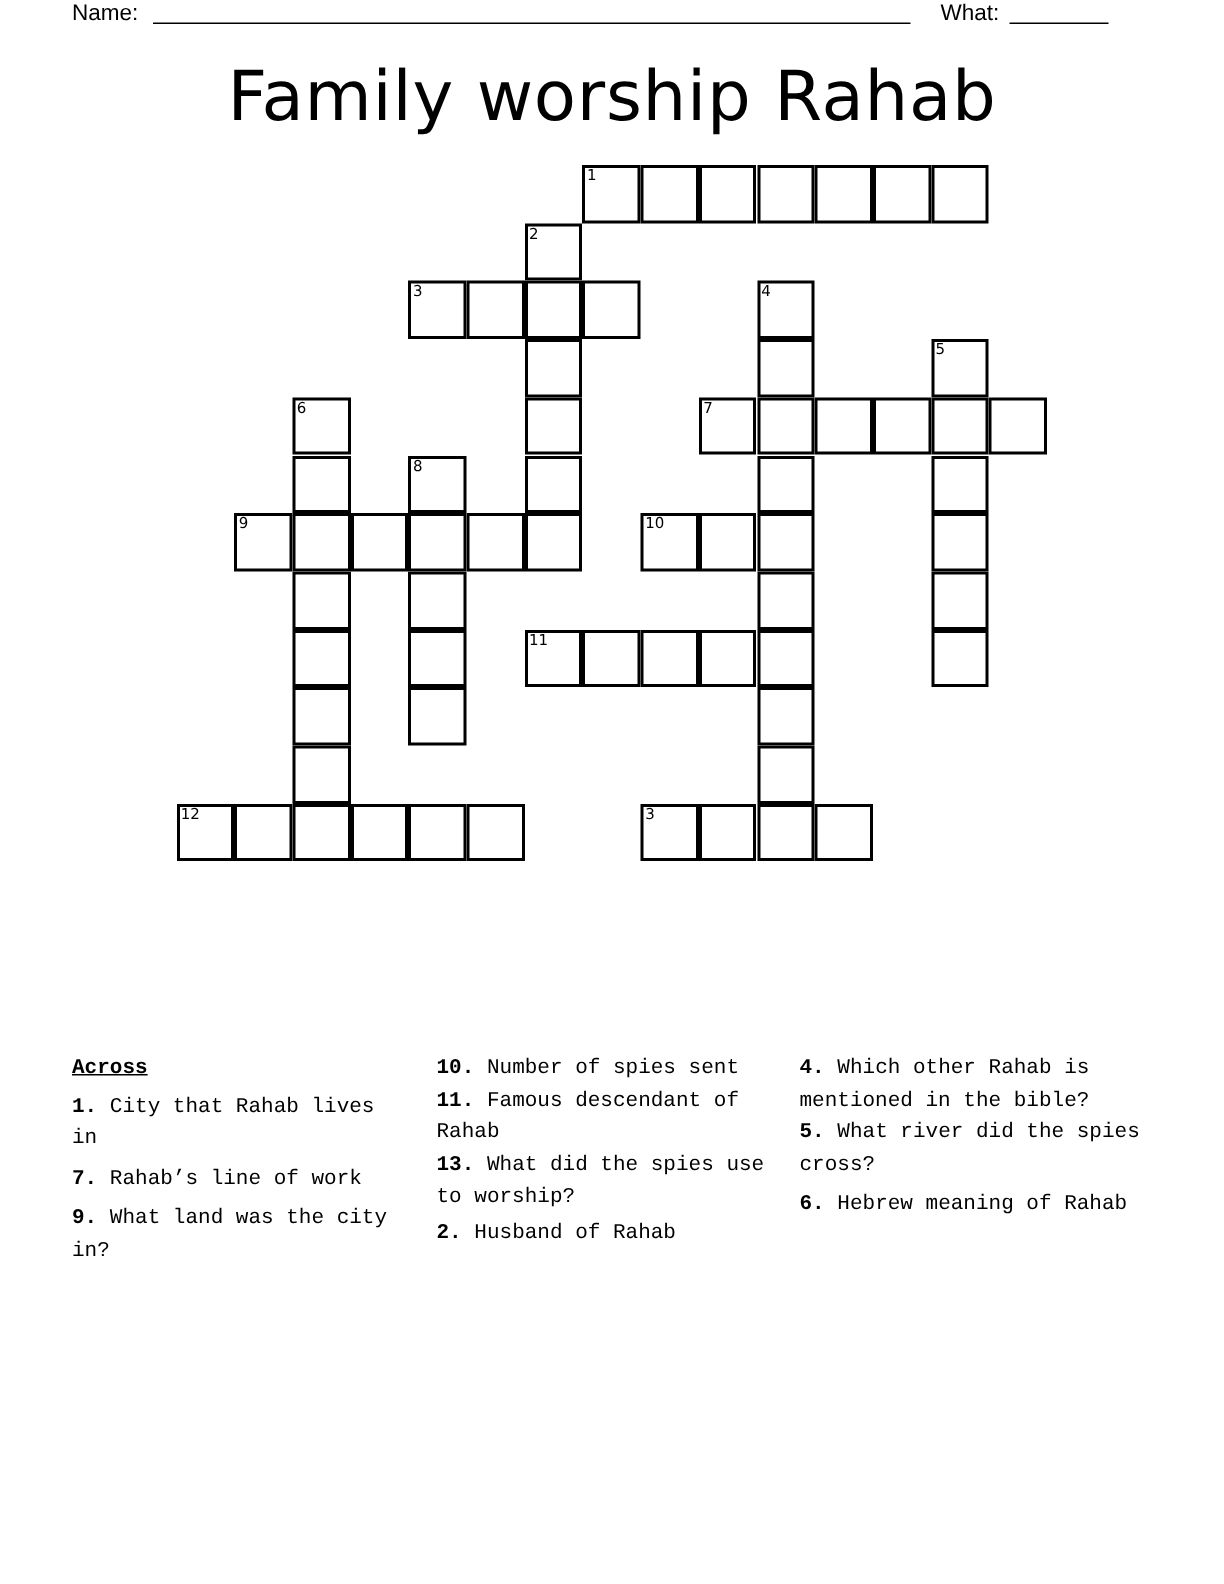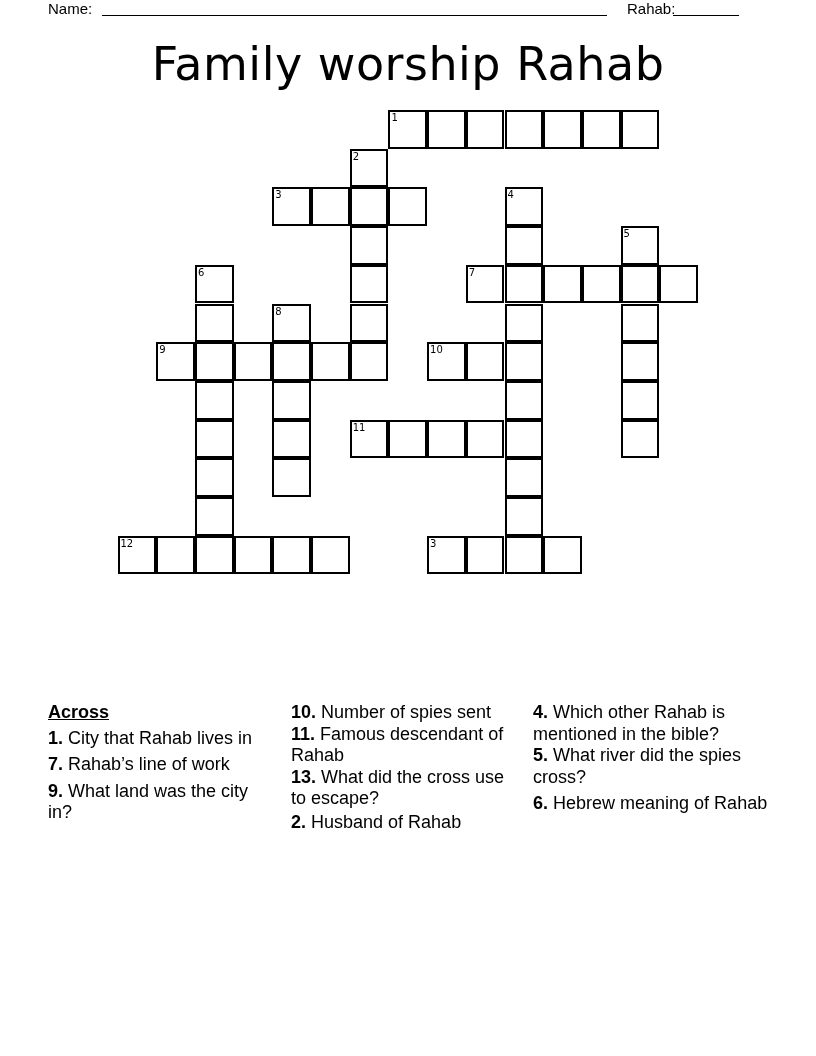--- a/index.html
+++ b/index.html
@@ -10,36 +10,36 @@
   .hdr .name-line { position: absolute; left: 102px; top: 15px; width: 505px; border-bottom: 1px solid #000; }
   .hdr .date-label { position: absolute; left: 627px; top: 0; }
   .hdr .date-line { position: absolute; left: 673px; top: 15px; width: 66px; border-bottom: 1px solid #000; }
   .title { position: absolute; top: 34px; left: 0; width: 816px; text-align: center;
            font-family: "DejaVu Sans", sans-serif; font-size: 46px; line-height: 60px; letter-spacing: 0.5px; }
   .grid { position: absolute; left: 0; top: 0; width: 816px; height: 600px; }
   .cell { position: absolute; width: 38.7px; height: 38.7px; box-sizing: border-box;
           border: 2px solid #000; background: #fff; }
   .cell .num { position: absolute; left: 1px; top: 0px; font-family: "DejaVu Sans", sans-serif;
                font-size: 10px; line-height: 11px; }
-  .clues { position: absolute; top: 702px; font-family: Liberation Sans, sans-serif;
-           font-size: 18px; line-height: 21.5px; }
+  .clues { position: absolute; top: 702px; font-family: Liberation Mono, monospace;
+           font-size: 14px; line-height: 21.5px; }
   .clues .heading { font-weight: bold; text-decoration: underline; margin-bottom: 4px; }
   .clues .clue { margin-bottom: 5px; }
   .clues .clue b { font-weight: bold; }
   .col1 { left: 48px; width: 220px; }
   .col2 { left: 291px; width: 222px; }
   .col3 { left: 533px; width: 240px; }
 </style>
 </head>
 <body>
 
 <div class="hdr">
   <span class="name-label">Name:</span>
   <span class="name-line"></span>
-  <span class="date-label">Rahab:</span>
+  <span class="date-label">What:</span>
   <span class="date-line"></span>
 </div>
 
 <div class="title">Family worship Rahab</div>
 
 <div class="grid" id="grid">
     <div class="cell" style="left: 388.4px; top: 110px;">
       <span class="num">1</span>
     </div>
     <div class="cell" style="left: 427.1px; top: 110px;"></div>
@@ -136,21 +136,21 @@
 <div class="clues col1">
   <div class="heading">Across</div>
   <div class="clue"><b>1.</b> <span>City that Rahab lives in</span></div>
   <div class="clue"><b>7.</b> <span>Rahab’s line of work</span></div>
   <div class="clue"><b>9.</b> <span>What land was the city in?</span></div>
 </div>
 
 <div class="clues col2">
   <div class="clue" style="margin-bottom:0"><b>10.</b> <span>Number of spies sent</span></div>
   <div class="clue" style="margin-bottom:0"><b>11.</b> <span>Famous descendant of Rahab</span></div>
-  <div class="clue" style="margin-bottom:2px"><b>13.</b> <span>What did the cross use to escape?</span></div>
+  <div class="clue" style="margin-bottom:2px"><b>13.</b> <span>What did the spies use to worship?</span></div>
   <div class="clue"><b>2.</b> <span>Husband of Rahab</span></div>
 </div>
 
 <div class="clues col3">
   <div class="clue" style="margin-bottom:0"><b>4.</b> <span>Which other Rahab is mentioned in the bible?</span></div>
   <div class="clue"><b>5.</b> <span>What river did the spies cross?</span></div>
   <div class="clue" style="margin-bottom:0"><b>6.</b> <span>Hebrew meaning of Rahab</span></div>
 </div>
 
 </body></html>

